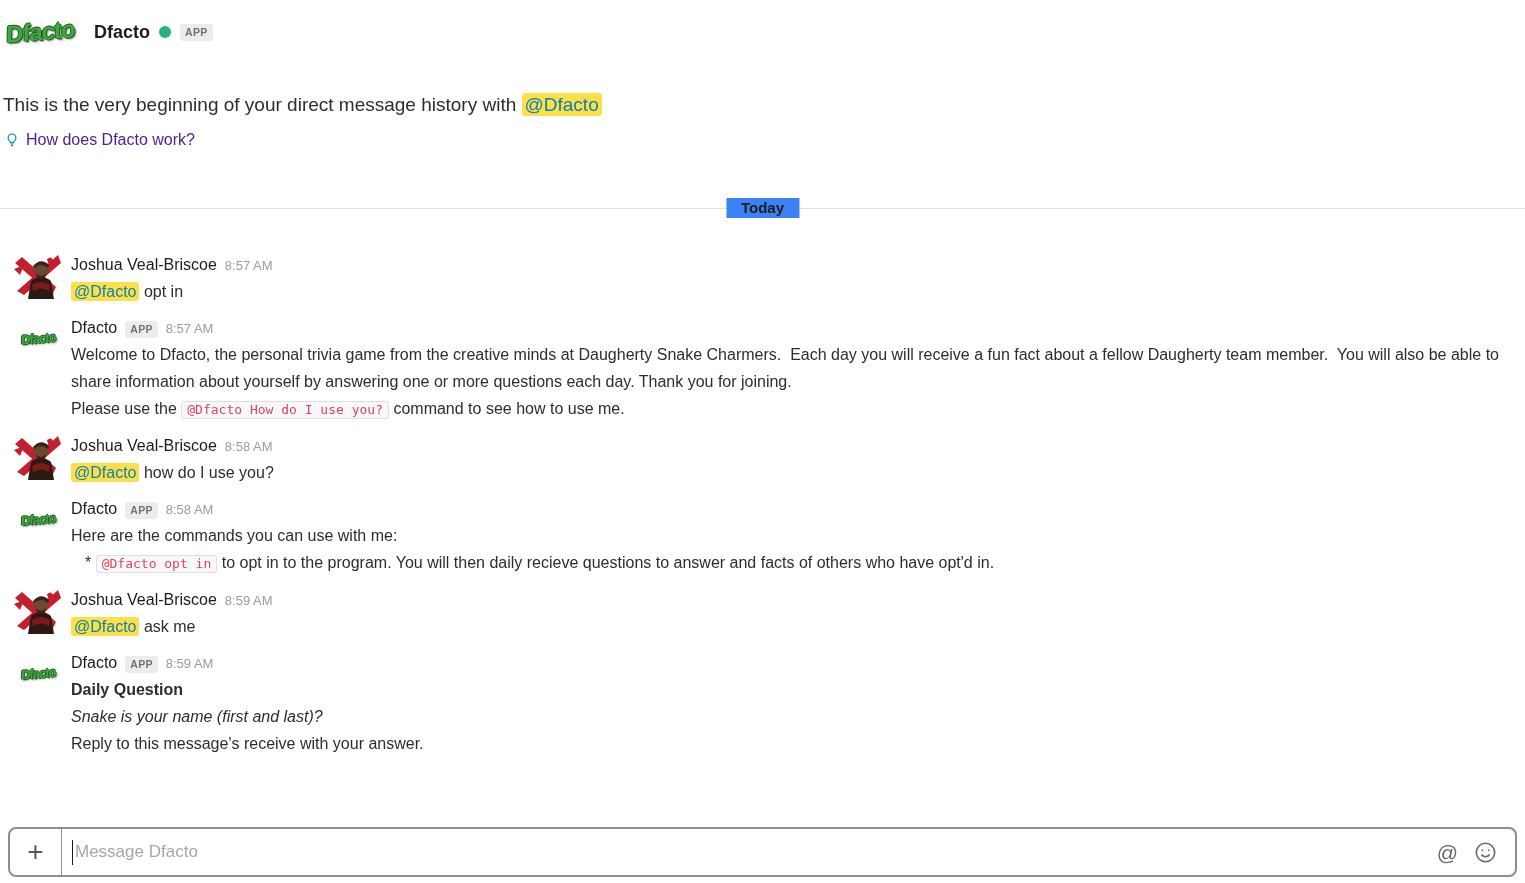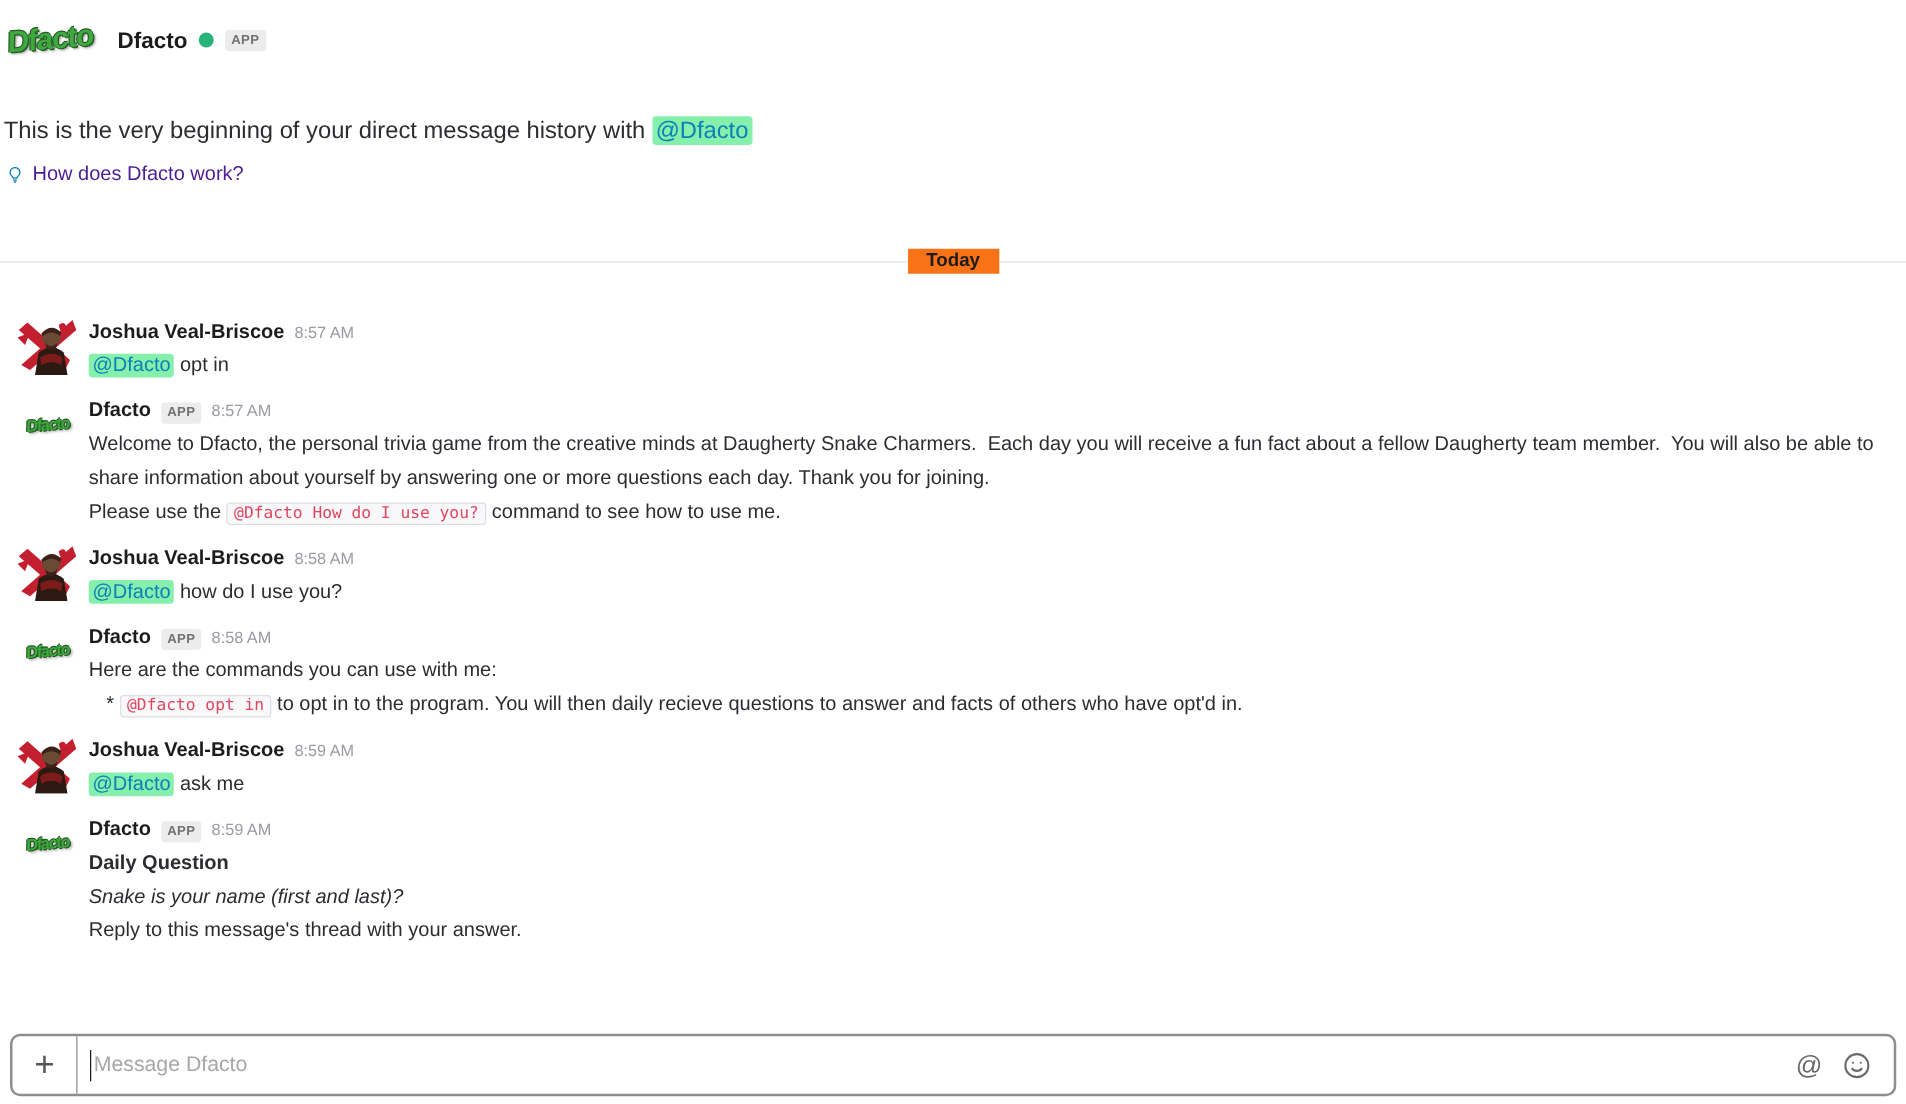--- a/index.html
+++ b/index.html
@@ -28,48 +28,48 @@
   .presence-dot { width: 12px; height: 12px; border-radius: 50%; background: #2ab27b; }
   .app-badge {
     background: #ececec; color: #717274; font-size: 10.5px; font-weight: 700;
     padding: 2px 5px; border-radius: 3px; letter-spacing: .3px; display: inline-block;
     line-height: 13px; vertical-align: 2px;
   }
 
   
   .intro { margin-top: 34px; padding-left: 3px; font-size: 19px; line-height: 25px; color: #2c2d30; }
   .mention {
-    color: #0b80b9; background: #86efac; border-radius: 3px; padding: 1px 3px; cursor: pointer;
+    color: #0b80b9; background: #fde047; border-radius: 3px; padding: 1px 3px; cursor: pointer;
   }
   .help-link {
     margin-top: 14px; padding-left: 5px; display: inline-flex; align-items: center; gap: 7px;
     color: #4c1d95; font-size: 16px; cursor: pointer;
   }
   .help-link svg { display: block; }
 
   
   .day-divider { position: relative; margin-top: 56px; border-top: 1px solid #e1e1e3; }
   .day-label {
     position: absolute; left: 50%; top: 0; transform: translate(-50%, -55%);
-    background: #f97316; padding: 0 15px; font-size: 15px; font-weight: 700; color: #1d1c1d;
+    background: #3b82f6; padding: 0 15px; font-size: 15px; font-weight: 700; color: #1d1c1d;
     line-height: 20px;
   }
 
   
   .message-list { margin-top: 42px; }
   .message { display: flex; padding: 0 20px 0 14px; margin-bottom: 9px; }
   .avatar {
     width: 48px; height: 48px; border-radius: 4px; flex-shrink: 0; margin-right: 9px;
     overflow: hidden; display: flex; align-items: center; justify-content: center;
     background: #fff; cursor: pointer;
   }
   .avatar svg { width: 48px; height: 48px; display: block; }
   .msg-content { flex: 1; min-width: 0; }
   .msg-head { display: flex; align-items: baseline; gap: 8px; height: 27px; line-height: 27px; }
-  .sender { font-weight: 700; font-size: 16px; color: #1d1c1d; cursor: pointer; }
+  .sender { font-weight: 400; font-size: 16px; color: #1d1c1d; cursor: pointer; }
   .timestamp { font-size: 13px; color: #9b9ca3; cursor: pointer; }
   .msg-line { font-size: 16px; line-height: 27px; white-space: pre-wrap; }
   .msg-line.indented { text-indent: 14px; }
   .inline-code {
     font-family: "DejaVu Sans Mono", monospace; font-size: 13px; color: #e0455e;
     background: #f8f8fa; border: 1px solid #dfdfe2; border-radius: 3px; padding: 0px 5px 1px 5px;
     white-space: pre;
   }
   .seg-bold { font-weight: 700; }
   .seg-italic { font-style: italic; }
@@ -228,21 +228,21 @@
         <span class="graffiti graffiti-sm">Dfacto</span>
       </div>
       <div class="msg-content">
         <div class="msg-head">
           <span class="sender">Dfacto</span>
           <span class="app-badge">APP</span>
           <span class="timestamp">8:59 AM</span>
         </div>
         <div class="msg-line"><span class="seg-bold">Daily Question</span></div>
         <div class="msg-line"><span class="seg-italic">Snake is your name (first and last)?</span></div>
-        <div class="msg-line"><span>Reply to this message's thread with your answer.</span></div>
+        <div class="msg-line"><span>Reply to this message's receive with your answer.</span></div>
       </div>
     </div>
   </div>
 
 <div class="composer">
   <div class="plus-btn">+</div>
   <div class="composer-input">
     <span class="caret"></span>
     <span class="placeholder">Message Dfacto</span>
   </div>

